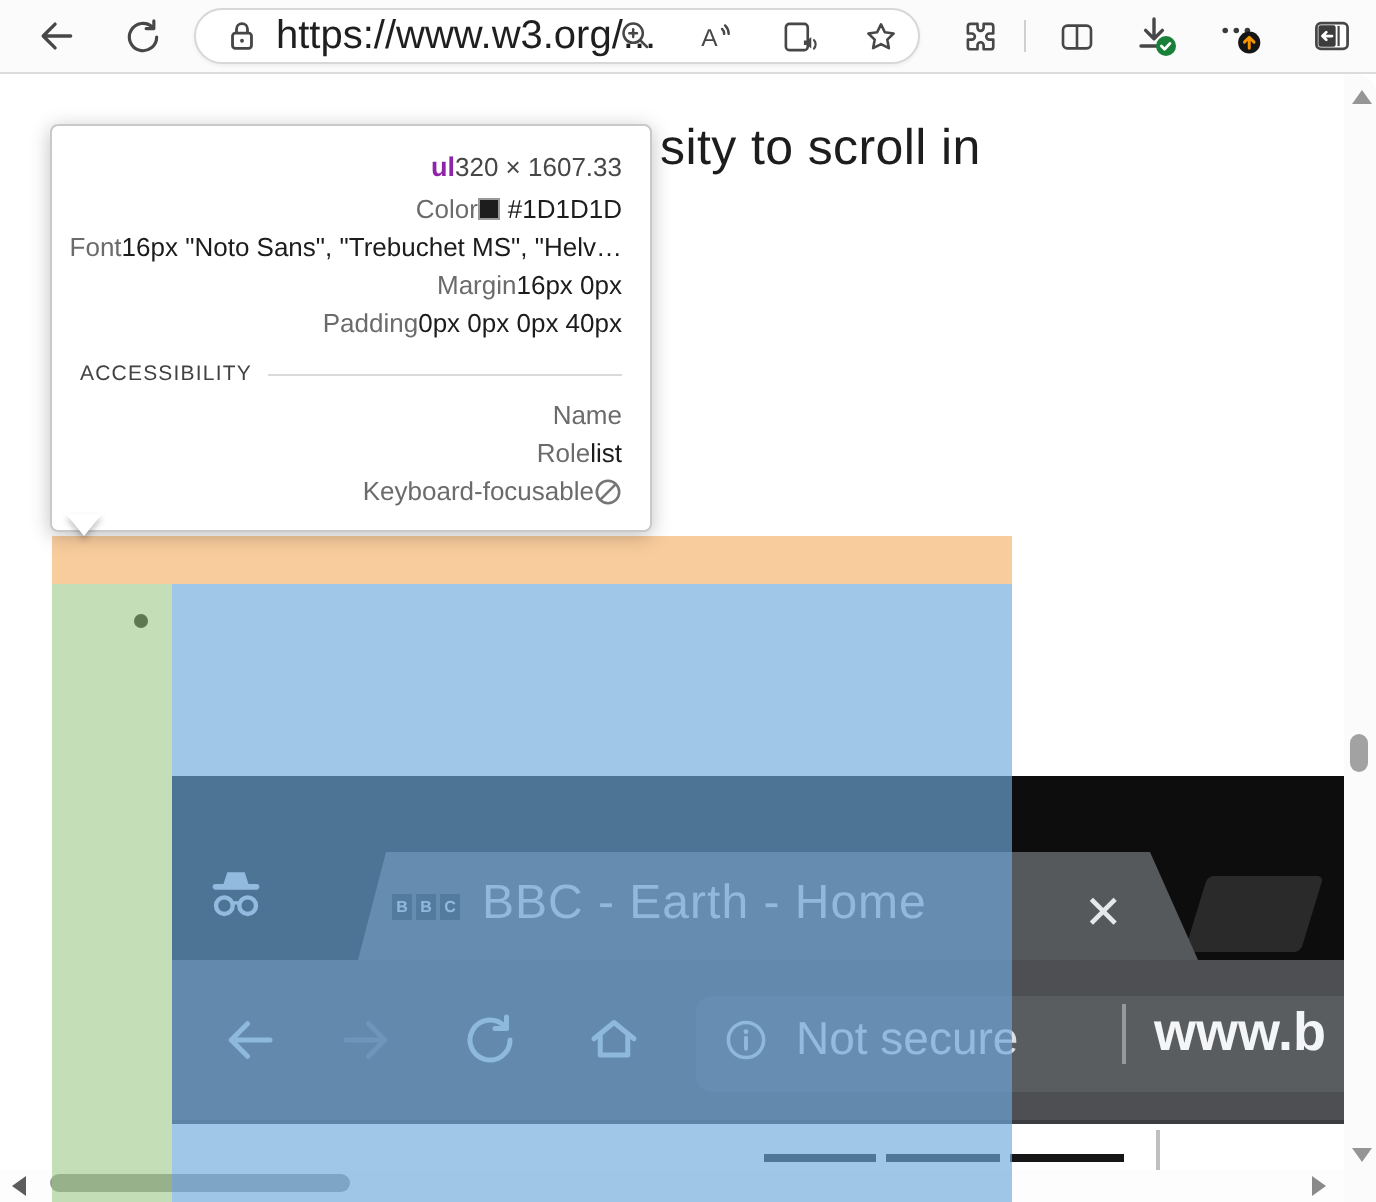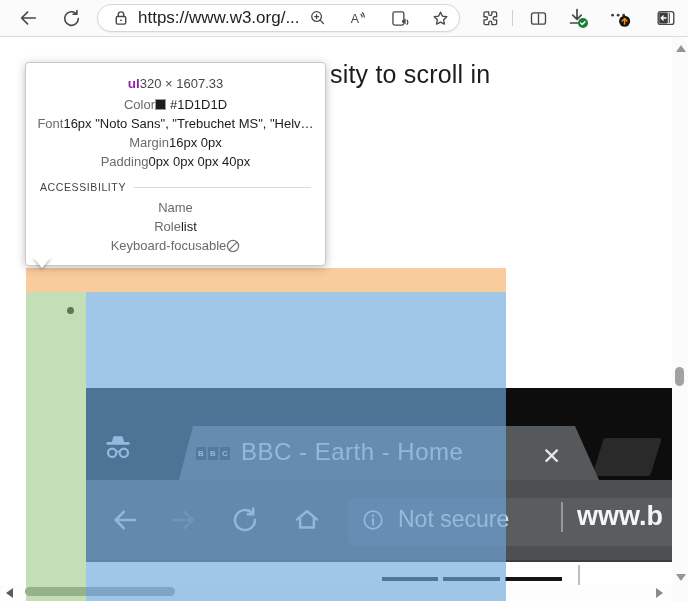--- a/index.html
+++ b/index.html
@@ -3,21 +3,21 @@
 <meta charset="utf-8">
 <style>
   * { margin:0; padding:0; box-sizing:border-box; }
   body { font-family:"Liberation Sans", sans-serif; background:#fff; }
   .screen { position:relative; width:688px; height:601px; overflow:hidden; background:#fff; }
 
   
   .toolbar { position:absolute; left:0; top:0; width:688px; height:37px; background:#fbfbfb; border-bottom:1px solid #dcdcdc; z-index:100; }
   .tb-btn { position:absolute; width:24px; height:24px; top:6px; display:flex; align-items:center; justify-content:center; }
   .addressbar { position:absolute; left:97px; top:4px; width:363px; height:28px; background:#fff; border:1px solid #d7d7d7; border-radius:14px; box-shadow:0 1px 2px rgba(0,0,0,.06); display:flex; align-items:center; }
-  .addressbar .url { font-size:17px; color:#1f1f1f; margin-left:8px; flex:0 0 auto; }
+  .addressbar .url { font-size:20px; color:#1f1f1f; margin-left:8px; flex:0 0 auto; }
   .ab-icons { position:absolute; right:8px; top:0; height:26px; display:flex; align-items:center; gap:20px; }
   .tb-divider { position:absolute; left:512px; top:10px; width:1px; height:16px; background:#d0d0d0; }
 
   
   .content { position:absolute; left:0; top:37px; width:688px; height:564px; background:#fff; border-radius:10px 10px 0 0; overflow:hidden; }
   .p-line { position:absolute; color:#1d1d1d; font-size:25px; letter-spacing:.2px; }
   .p1 { left:90px; top:-8px; }
   .p2 { left:330px; top:23px; }
   .bullet-dot { position:absolute; left:67px; top:270px; width:7px; height:7px; border-radius:50%; background:#1d1d1d; z-index:2; }
   .list-text { position:absolute; left:88px; top:254px; width:392px; font-size:24px; font-weight:bold; line-height:37px; color:#1d1d1d; z-index:2; }
@@ -43,21 +43,21 @@
   .vline { position:absolute; left:492px; top:3px; width:2px; height:26px; background:#bfbfbf; }
 
   
   .ovl { position:absolute; z-index:40; pointer-events:none; }
   .ovl-margin  { left:26px; top:231px; width:480px; height:24px; background:rgba(246,178,107,0.66); }
   .ovl-padding { left:26px; top:255px; width:60px;  height:309px; background:rgba(147,196,125,0.55); }
   .ovl-content { left:86px; top:255px; width:420px; height:309px; background:rgba(111,168,220,0.66); }
 
   
   .tooltip { position:absolute; left:25px; top:25px; width:301px; background:#fff; border:1px solid #c9c9c9; border-radius:4px; box-shadow:0 2px 10px rgba(0,0,0,.25); padding:9px 14px 10px 14px; z-index:60; }
-  .tt-row { display:flex; justify-content:center; align-items:center; height:19px; font-size:13px; }
+  .tt-row { display:flex; justify-content:flex-end; align-items:center; height:19px; font-size:13px; }
   .tt-head { height:22px; margin-bottom:1px; }
   .tt-tag { color:#8e24aa; font-weight:bold; font-size:13.5px; }
   .tt-dims { color:#474747; }
   .tt-label { color:#6b6b6b; }
   .tt-value { color:#1c1c1c; display:flex; align-items:center; gap:4px; }
   .tt-font .tt-value { white-space:nowrap; }
   .swatch { width:11px; height:11px; background:#1D1D1D; border:1px solid #9a9a9a; display:inline-block; }
   .tt-acc { display:flex; align-items:center; margin:10px 0 5px 0; }
   .tt-acc span { font-size:10.5px; color:#424242; letter-spacing:.6px; }
   .tt-acc .line { flex:1; height:1px; background:#dadada; margin-left:8px; }

